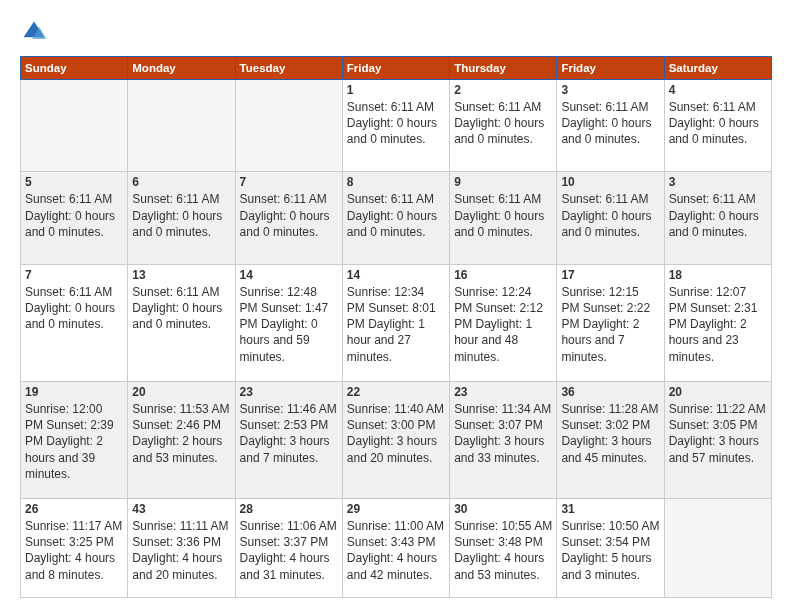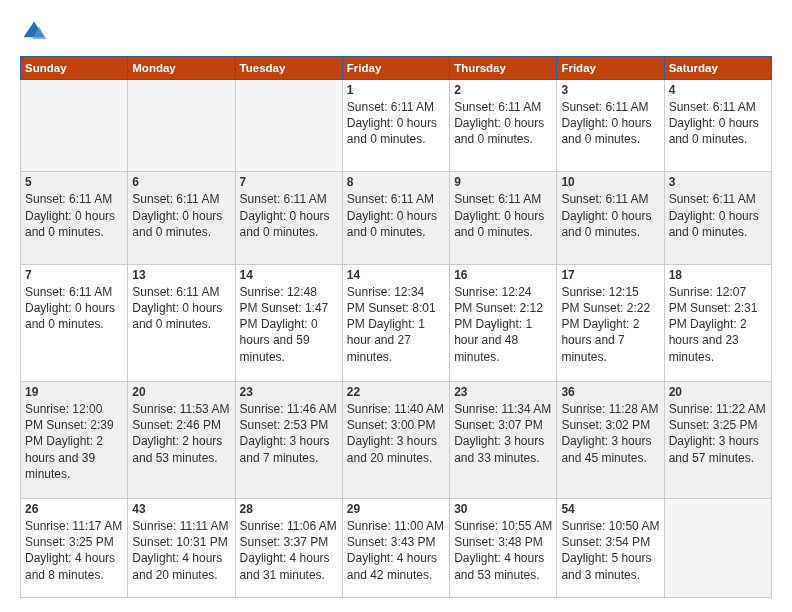--- a/index.html
+++ b/index.html
@@ -268,35 +268,35 @@
           </td>
           <td>
             <span class="day-number">36</span>
             <div class="day-info">Sunrise: 11:28 AM
 Sunset: 3:02 PM
 Daylight: 3 hours and 45 minutes.</div>
           </td>
           <td>
             <span class="day-number">20</span>
             <div class="day-info">Sunrise: 11:22 AM
-Sunset: 3:25 PM
+Sunset: 3:05 PM
 Daylight: 3 hours and 57 minutes.</div>
           </td>
         </tr>
         <tr>
           <td>
             <span class="day-number">26</span>
             <div class="day-info">Sunrise: 11:17 AM
 Sunset: 3:25 PM
 Daylight: 4 hours and 8 minutes.</div>
           </td>
           <td>
             <span class="day-number">43</span>
             <div class="day-info">Sunrise: 11:11 AM
-Sunset: 10:31 PM
+Sunset: 3:36 PM
 Daylight: 4 hours and 20 minutes.</div>
           </td>
           <td>
             <span class="day-number">28</span>
             <div class="day-info">Sunrise: 11:06 AM
 Sunset: 3:37 PM
 Daylight: 4 hours and 31 minutes.</div>
           </td>
           <td>
             <span class="day-number">29</span>
@@ -304,21 +304,21 @@
 Sunset: 3:43 PM
 Daylight: 4 hours and 42 minutes.</div>
           </td>
           <td>
             <span class="day-number">30</span>
             <div class="day-info">Sunrise: 10:55 AM
 Sunset: 3:48 PM
 Daylight: 4 hours and 53 minutes.</div>
           </td>
           <td>
-            <span class="day-number">54</span>
+            <span class="day-number">31</span>
             <div class="day-info">Sunrise: 10:50 AM
 Sunset: 3:54 PM
 Daylight: 5 hours and 3 minutes.</div>
           </td>
           <td class="empty"></td>
         </tr>
       </tbody>
   </table>
 </div>
 

